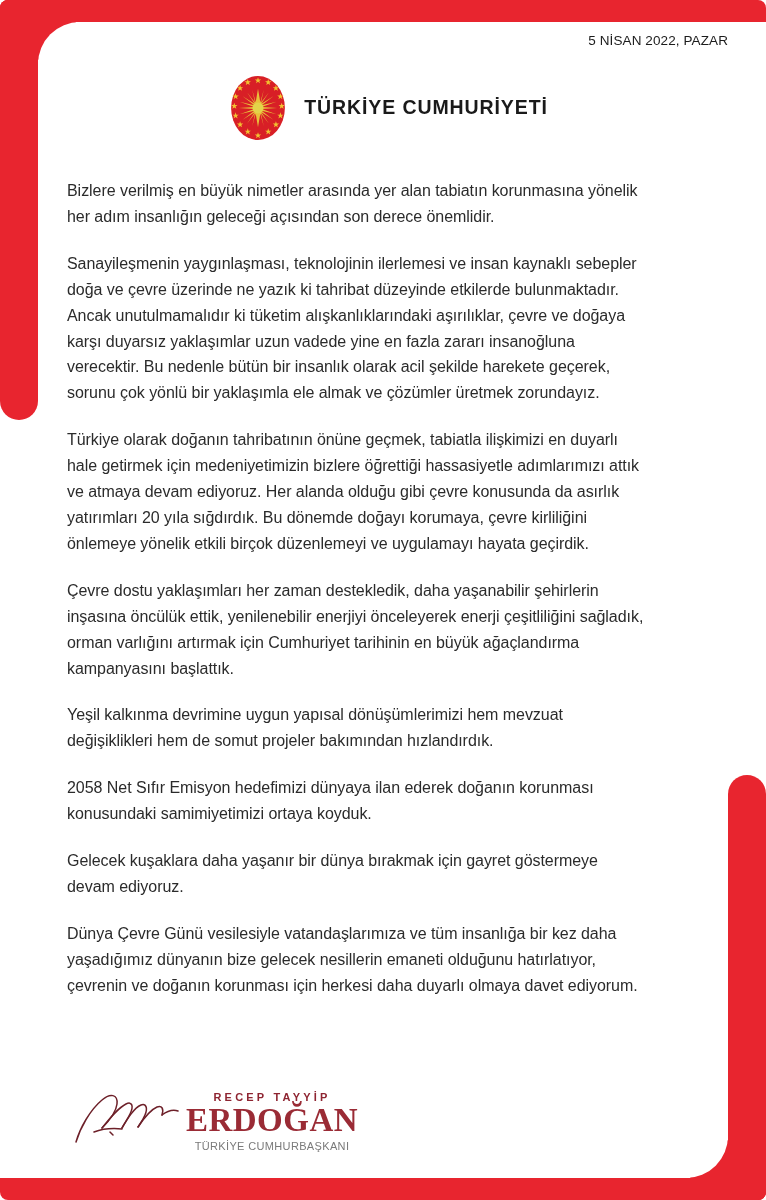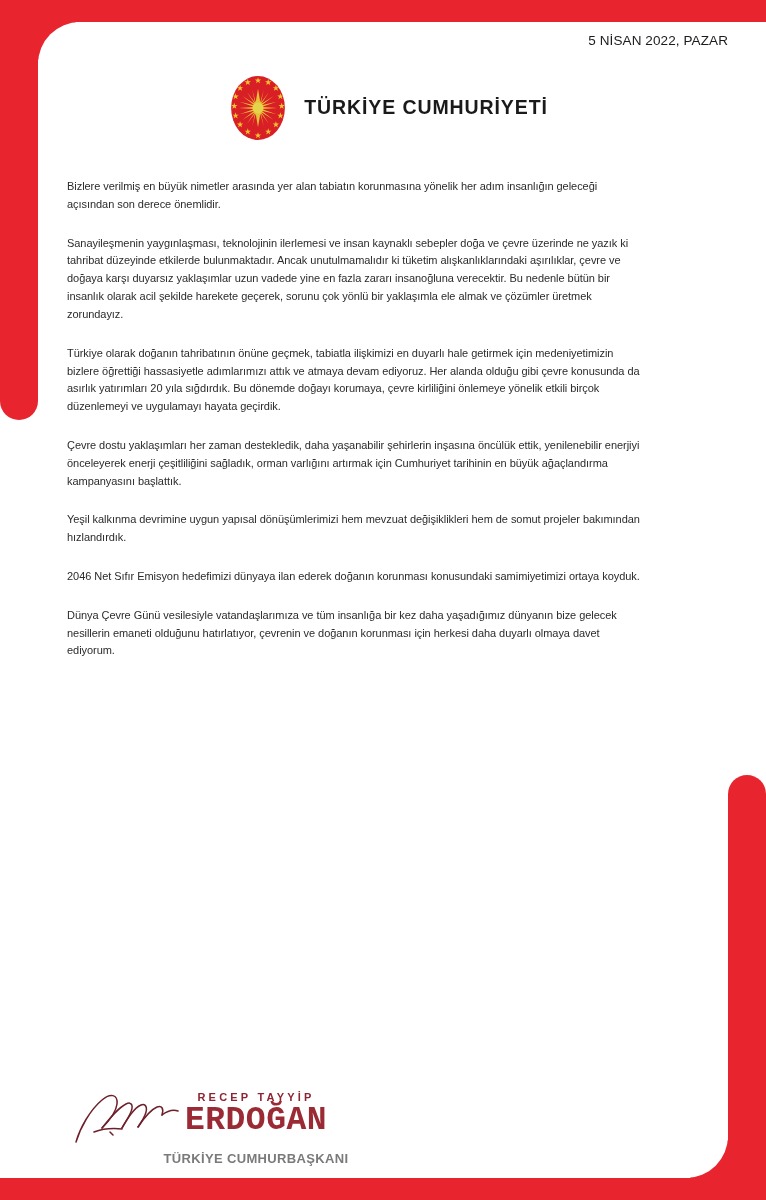--- a/index.html
+++ b/index.html
@@ -11,20 +11,21 @@
     font-family: "Liberation Sans", sans-serif;
     overflow: hidden;
   }
 
   #page {
     position: relative;
     width: 766px;
     height: 1200px;
     background: #ffffff;
     overflow: hidden;
+    border-radius: 8px;
   }
 
   
   .band { position: absolute; background: #e8252f; }
 
   
   .band-top {
     top: 0; left: 0; width: 766px; height: 22px;
   }
   
@@ -112,21 +113,21 @@
   }
 
   
   .body-copy {
     position: absolute;
     top: 178px;
     left: 67px;
     width: 580px;
   }
   .body-copy p {
-    font-size: 11px;
+    font-size: 16px;
     line-height: 1.62;
     color: #2b2b2b;
     margin: 0 0 21px 0;
     text-align: left;
     letter-spacing: -0.05px;
   }
   .body-copy p:last-child { margin-bottom: 0; }
 
   
   .signature-block {
@@ -136,47 +137,47 @@
     width: 280px;
     height: 74px;
   }
   .signature-mark {
     position: absolute;
     left: 0; top: 2px;
     width: 120px; height: 62px;
   }
   .sig-names {
     position: absolute;
-    left: 86px; top: 6px;
+    left: 102px; top: 6px;
     width: 196px;
     text-align: center;
   }
   .sig-first {
     font-size: 11px;
     font-weight: 700;
     letter-spacing: 3.2px;
     color: #8e2431;
     line-height: 1;
     margin-bottom: 1px;
   }
   .sig-last {
-    font-family: Liberation Mono, monospace;
+    font-family: Liberation Serif, serif;
     font-size: 33px;
     font-weight: 700;
     letter-spacing: 0.5px;
     color: #9a2b35;
     line-height: 1.02;
   }
   .sig-title {
-    font-size: 13px;
-    font-weight: 700;
+    font-size: 11px;
+    font-weight: 400;
     letter-spacing: 0.35px;
     color: #7a7a7a;
     line-height: 1;
-    margin-top: 14px;
+    margin-top: 3px;
   }
 </style>
 </head>
 <body>
 
 <div id="page">
 
   <div class="band band-top"></div>
   <div class="corner-topleft"></div>
   <div class="corner-topleft-inner"></div>
@@ -258,21 +259,22 @@
       <div class="line1">TÜRKİYE CUMHURİYETİ</div>
     </div>
   </div>
 
   <div class="body-copy">
     <p>Bizlere verilmiş en büyük nimetler arasında yer alan tabiatın korunmasına yönelik her adım insanlığın geleceği açısından son derece önemlidir.</p>
     <p>Sanayileşmenin yaygınlaşması, teknolojinin ilerlemesi ve insan kaynaklı sebepler doğa ve çevre üzerinde ne yazık ki tahribat düzeyinde etkilerde bulunmaktadır. Ancak unutulmamalıdır ki tüketim alışkanlıklarındaki aşırılıklar, çevre ve doğaya karşı duyarsız yaklaşımlar uzun vadede yine en fazla zararı insanoğluna verecektir. Bu nedenle bütün bir insanlık olarak acil şekilde harekete geçerek, sorunu çok yönlü bir yaklaşımla ele almak ve çözümler üretmek zorundayız.</p>
     <p>Türkiye olarak doğanın tahribatının önüne geçmek, tabiatla ilişkimizi en duyarlı hale getirmek için medeniyetimizin bizlere öğrettiği hassasiyetle adımlarımızı attık ve atmaya devam ediyoruz. Her alanda olduğu gibi çevre konusunda da asırlık yatırımları 20 yıla sığdırdık. Bu dönemde doğayı korumaya, çevre kirliliğini önlemeye yönelik etkili birçok düzenlemeyi ve uygulamayı hayata geçirdik.</p>
     <p>Çevre dostu yaklaşımları her zaman destekledik, daha yaşanabilir şehirlerin inşasına öncülük ettik, yenilenebilir enerjiyi önceleyerek enerji çeşitliliğini sağladık, orman varlığını artırmak için Cumhuriyet tarihinin en büyük ağaçlandırma kampanyasını başlattık.</p>
     <p>Yeşil kalkınma devrimine uygun yapısal dönüşümlerimizi hem mevzuat değişiklikleri hem de somut projeler bakımından hızlandırdık.</p>
-    <p>2046 Net Sıfır Emisyon hedefimizi dünyaya ilan ederek doğanın korunması konusundaki samimiyetimizi ortaya koyduk.</p>
+    <p>2058 Net Sıfır Emisyon hedefimizi dünyaya ilan ederek doğanın korunması konusundaki samimiyetimizi ortaya koyduk.</p>
+    <p>Gelecek kuşaklara daha yaşanır bir dünya bırakmak için gayret göstermeye devam ediyoruz.</p>
     <p>Dünya Çevre Günü vesilesiyle vatandaşlarımıza ve tüm insanlığa bir kez daha yaşadığımız dünyanın bize gelecek nesillerin emaneti olduğunu hatırlatıyor, çevrenin ve doğanın korunması için herkesi daha duyarlı olmaya davet ediyorum.</p>
   </div>
 
   <div class="signature-block">
     <svg class="signature-mark" viewBox="0 0 120 62">
       <g fill="none" stroke="#6d2029" stroke-width="1.5" stroke-linecap="round" stroke-linejoin="round">
         <path d="M4,54 C8,40 18,22 30,12 C38,5 46,6 45,16 C44,25 36,34 30,40"></path>
         <path d="M30,40 C38,30 46,20 54,16 C60,13 62,18 58,26 C55,32 52,36 50,40"></path>
         <path d="M50,40 C56,30 62,20 69,17 C74,15 76,20 73,27 C71,32 68,36 66,39"></path>
         <path d="M66,39 C72,30 78,22 85,19 C90,17 92,21 90,27"></path>

